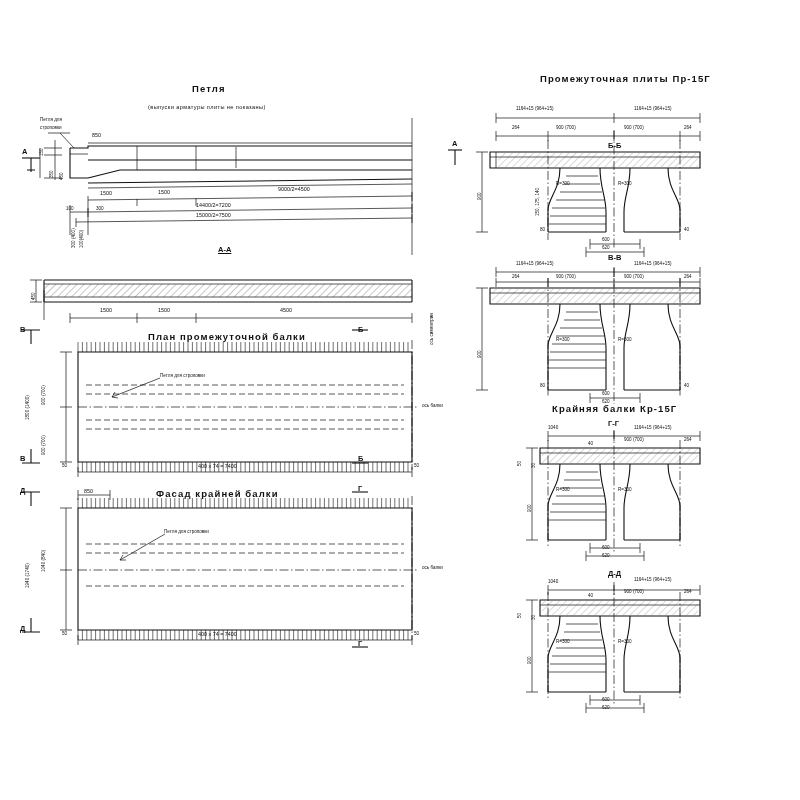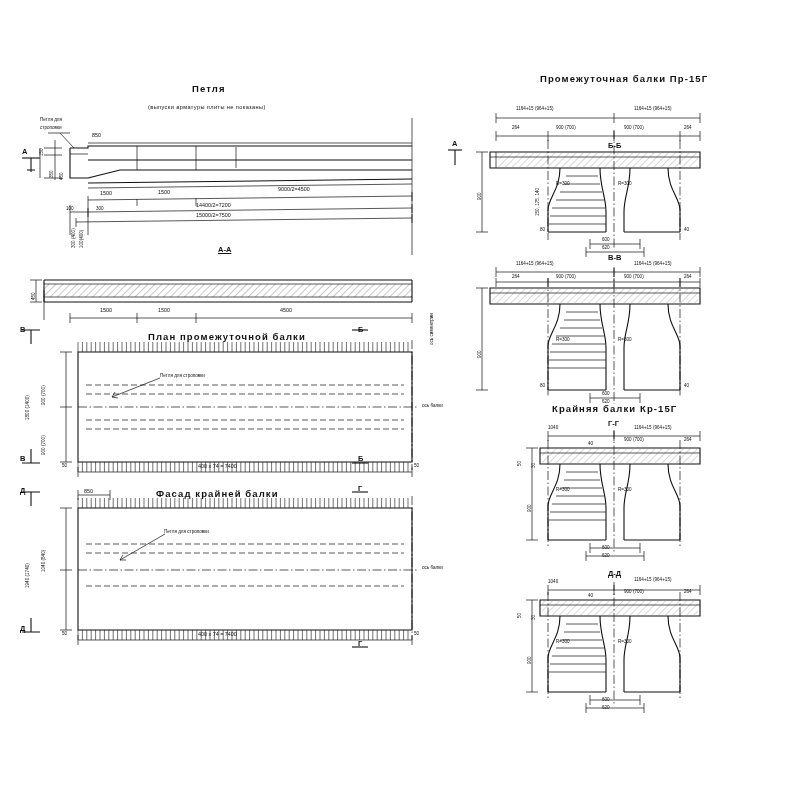--- a/index.html
+++ b/index.html
@@ -624,21 +624,21 @@
   <div class="lbl t-mark" style="left:358px;top:640px;">Г</div>
   <div class="lbl t-dim-sm rot90" style="left:26px;top:588px;">1940 (1740)</div>
   <div class="lbl t-dim-sm rot90" style="left:42px;top:572px;">1040 (840)</div>
   <div class="lbl t-dim" style="left:84px;top:489px;">850</div>
   <div class="lbl t-dim" style="left:198px;top:632px;">400 x 74 = 7400</div>
   <div class="lbl t-dim-sm" style="left:62px;top:632px;">50</div>
   <div class="lbl t-dim-sm" style="left:414px;top:632px;">50</div>
   <div class="lbl t-dim-sm" style="left:164px;top:530px;">Петля для строповки</div>
   <div class="lbl t-dim-sm" style="left:422px;top:566px;">ось балки</div>
 
-  <div class="lbl t-title" style="left:540px;top:74px;">Промежуточная балки  Пр-15Г</div>
+  <div class="lbl t-title" style="left:540px;top:74px;">Промежуточная плиты  Пр-15Г</div>
   <div class="lbl t-mark" style="left:608px;top:94px;margin-top:48px;">Б-Б</div>
   <div class="lbl t-mark" style="left:608px;top:254px;">В-В</div>
   <div class="lbl t-title" style="left:552px;top:404px;">Крайняя балки  Кр-15Г</div>
   <div class="lbl t-mark" style="left:608px;top:420px;">Г-Г</div>
   <div class="lbl t-mark" style="left:608px;top:570px;">Д-Д</div>
 
   <div class="lbl t-dim-sm" style="left:516px;top:107px;">1164+15 (964+15)</div>
   <div class="lbl t-dim-sm" style="left:634px;top:107px;">1164+15 (964+15)</div>
   <div class="lbl t-dim-sm" style="left:512px;top:126px;">264</div>
   <div class="lbl t-dim-sm" style="left:684px;top:126px;">264</div>

